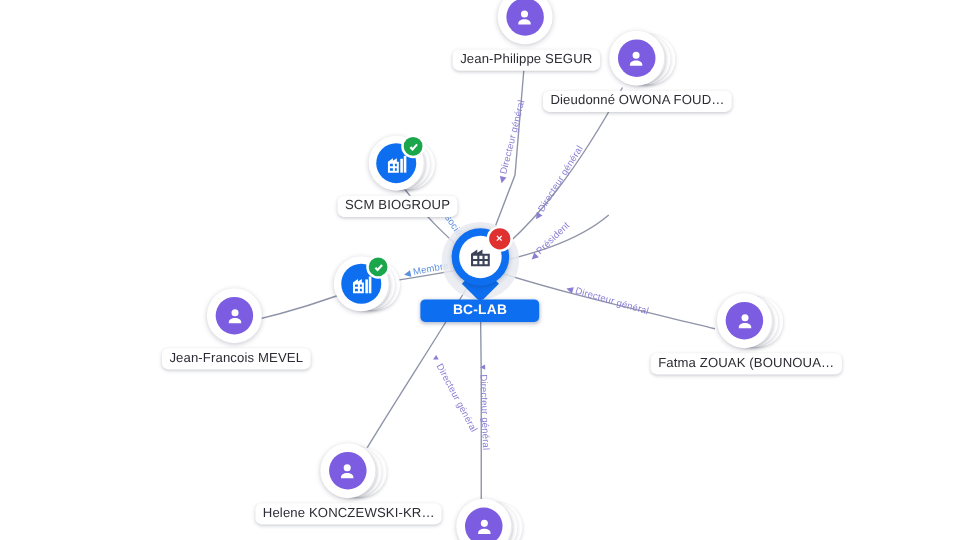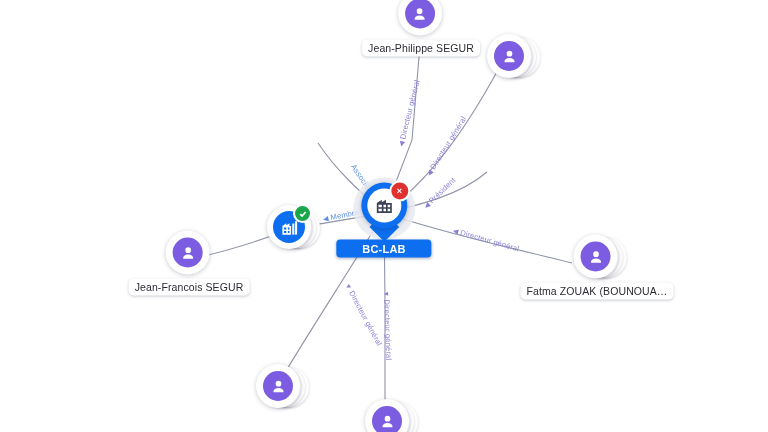--- a/index.html
+++ b/index.html
@@ -159,20 +159,21 @@
         <div class="stack s2"></div>
         <div class="stack s3"></div>
       <div class="disc">
         <div class="avatar">
           <svg viewBox="0 0 24 24">
               <path d="M12 12a4 4 0 1 0 0-8 4 4 0 0 0 0 8zm0 2c-4 0-7 2-7 4.5V20h14v-1.5C19 16 16 14 12 14z"></path>
             </svg>
         </div>
       </div>
     </div>
+    <div class="labelrow"><span class="chip">Dieudonné OWONA FOUD…</span></div>
   </div>
 
 
   <div class="node" style="left:581px;top:267px;margin-left:16px;">
     <div class="glyphwrap">
       <div class="stack s1"></div>
         <div class="stack s2"></div>
         <div class="stack s3"></div>
       <div class="disc">
         <div class="avatar">
@@ -188,69 +189,92 @@
   <div class="node" style="left:189px;top:263px;">
     <div class="glyphwrap">
       <div class="disc">
         <div class="avatar">
           <svg viewBox="0 0 24 24">
               <path d="M12 12a4 4 0 1 0 0-8 4 4 0 0 0 0 8zm0 2c-4 0-7 2-7 4.5V20h14v-1.5C19 16 16 14 12 14z"></path>
             </svg>
         </div>
       </div>
     </div>
-    <div class="labelrow"><span class="chip">Jean-Francois SEGUR</span></div>
+    <div class="labelrow"><span class="chip">Jean-Francois MEVEL</span></div>
   </div>
 
   <div class="node" style="left:279px;top:387px;">
     <div class="glyphwrap">
       <div class="stack s1"></div>
         <div class="stack s2"></div>
         <div class="stack s3"></div>
       <div class="disc">
         <div class="avatar">
           <svg viewBox="0 0 24 24">
               <path d="M12 12a4 4 0 1 0 0-8 4 4 0 0 0 0 8zm0 2c-4 0-7 2-7 4.5V20h14v-1.5C19 16 16 14 12 14z"></path>
             </svg>
         </div>
       </div>
     </div>
+    <div class="labelrow"><span class="chip">Helene KONCZEWSKI-KR…</span></div>
   </div>
 
   <div class="node" style="left:388px;top:422px;">
     <div class="glyphwrap">
       <div class="stack s1"></div>
         <div class="stack s2"></div>
         <div class="stack s3"></div>
       <div class="disc">
         <div class="avatar">
           <svg viewBox="0 0 24 24">
               <path d="M12 12a4 4 0 1 0 0-8 4 4 0 0 0 0 8zm0 2c-4 0-7 2-7 4.5V20h14v-1.5C19 16 16 14 12 14z"></path>
             </svg>
         </div>
       </div>
     </div>
   </div>
 
-
-  <div class="node" style="left:290px;top:228px;">
+  <div class="node" style="left:318px;top:141px;">
     <div class="glyphwrap">
       <div class="stack s1"></div>
         <div class="stack s2"></div>
         <div class="stack s3"></div>
       <div class="disc">
         <div class="company">
           <svg viewBox="0 0 24 24">
               <path fill="#ffffff" d="M3 21V10l5-3.5V9l4-2.5V10h2v11H3zm2-2h3v-2.5H5V19zm0-4.5h3V12H5v2.5zM10 19h2v-2.5h-2V19zm0-4.5h2V12h-2v2.5z"></path>
               <rect x="15.5" y="7" width="2.6" height="14" fill="#ffffff"></rect>
               <rect x="19" y="4" width="2.6" height="17" fill="#ffffff"></rect>
             </svg>
         </div>
         <div class="badge-ok">
           <svg viewBox="0 0 12 12">
               <polyline points="2,6.3 4.6,9 10,3"></polyline>
             </svg>
         </div>
       </div>
     </div>
+    <div class="labelrow"><span class="chip">SCM BIOGROUP</span></div>
+  </div>
+
+  <div class="node" style="left:290px;top:228px;">
+    <div class="glyphwrap">
+      <div class="stack s1"></div>
+        <div class="stack s2"></div>
+        <div class="stack s3"></div>
+      <div class="disc">
+        <div class="company">
+          <svg viewBox="0 0 24 24">
+              <path fill="#ffffff" d="M3 21V10l5-3.5V9l4-2.5V10h2v11H3zm2-2h3v-2.5H5V19zm0-4.5h3V12H5v2.5zM10 19h2v-2.5h-2V19zm0-4.5h2V12h-2v2.5z"></path>
+              <rect x="15.5" y="7" width="2.6" height="14" fill="#ffffff"></rect>
+              <rect x="19" y="4" width="2.6" height="17" fill="#ffffff"></rect>
+            </svg>
+        </div>
+        <div class="badge-ok">
+          <svg viewBox="0 0 12 12">
+              <polyline points="2,6.3 4.6,9 10,3"></polyline>
+            </svg>
+        </div>
+      </div>
+    </div>
   </div>
 
 </div>
 
 </body></html>

